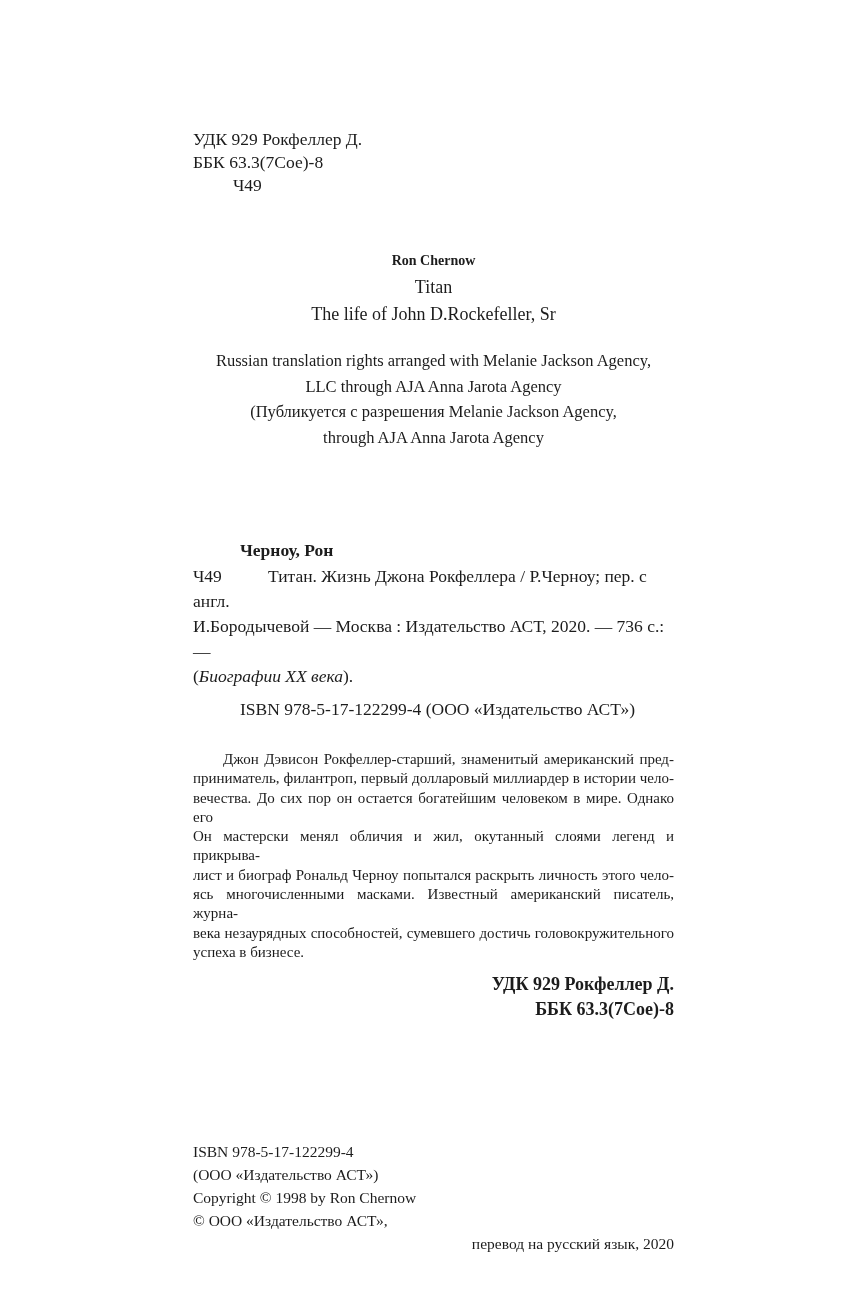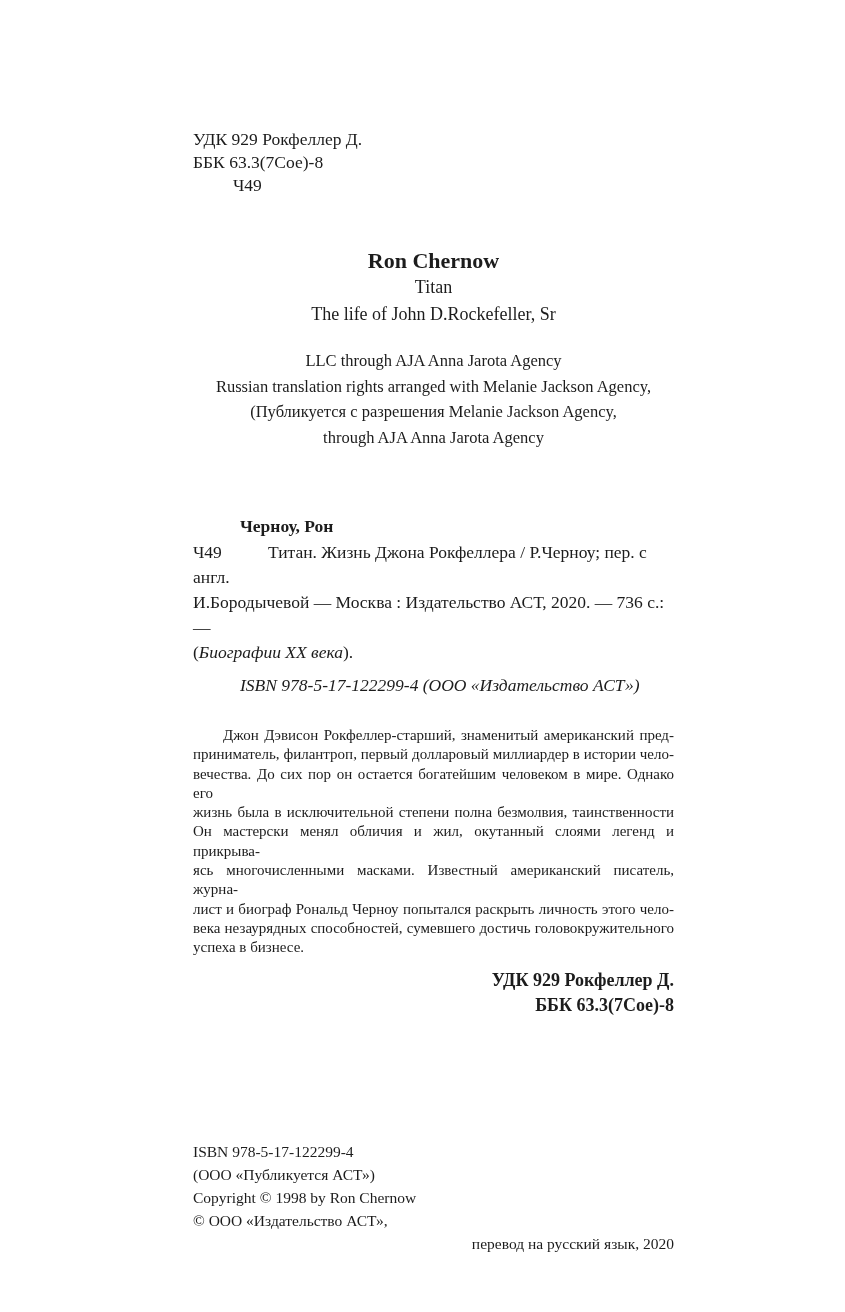--- a/index.html
+++ b/index.html
@@ -14,28 +14,28 @@
     box-sizing: border-box;
     padding: 128px 83px 0 105px;
     overflow: hidden;
   }
   .center { text-align: center; }
 
   .top-codes { font-size: 17.5px; line-height: 23px; }
   .top-codes .code-indent { padding-left: 40px; }
 
   .title-block { margin-top: 50px; font-size: 18px; line-height: 27px; }
-  .title-block .author { font-size: 22px; font-weight: bold; }
+  .title-block .author { font-size: 14px; font-weight: bold; }
 
   .rights-block { margin-top: 20px; font-size: 16.5px; line-height: 25.5px; }
 
-  .biblio { margin-top: 64px; font-size: 17.5px; line-height: 25px; }
+  .biblio { margin-top: 88px; font-size: 17.5px; line-height: 25px; }
   .biblio .biblio-author { font-weight: bold; padding-left: 47px; margin-bottom: 1px; }
   .entry-code { display: inline-block; width: 75px; }
-  .isbn-line { margin-top: 8px; padding-left: 47px; font-size: 17.5px; font-style: italic; }
+  .isbn-line { margin-top: 8px; padding-left: 47px; font-size: 17.5px; }
 
   .annotation { margin-top: 28px; font-size: 15px; line-height: 19.3px; }
   .annotation div { text-align: justify; text-align-last: justify; }
   .annotation div:first-child { text-indent: 30px; }
   .annotation div:last-child { text-align: left; text-align-last: left; }
 
   .codes-bottom { margin-top: 10px; text-align: right; font-weight: bold; font-size: 18px; line-height: 25px; }
 
   .footer {
     position: absolute;
@@ -62,55 +62,54 @@
     <div class="code-indent">Ч49</div>
   </div>
 
   <div class="title-block center">
     <div class="author">Ron Chernow</div>
     <div>Titan</div>
     <div>The life of John D.Rockefeller, Sr</div>
   </div>
 
   <div class="rights-block center">
+      <div>Russian translation rights arranged with Melanie Jackson Agency,</div>
       <div>LLC through AJA Anna Jarota Agency</div>
-      <div>Russian translation rights arranged with Melanie Jackson Agency,</div>
       <div>(Публикуется с разрешения Melanie Jackson Agency,</div>
       <div>through AJA Anna Jarota Agency</div>
     </div>
 
   <div class="biblio">
     <div class="biblio-author">Черноу, Рон</div>
     <div><span class="entry-code">Ч49</span><span>Титан. Жизнь Джона Рокфеллера / Р.Черноу; пер. с англ.</span></div>
     <div>И.Бородычевой — Москва : Издательство АСТ, 2020. — 736 с.: —</div>
     <div><span>(</span><i>Биографии XX века</i><span>).</span></div>
     <div class="isbn-line">ISBN 978-5-17-122299-4 (ООО «Издательство АСТ»)</div>
   </div>
 
   <div class="annotation">
       <div>Джон Дэвисон Рокфеллер-старший, знаменитый американский пред-</div>
       <div>приниматель, филантроп, первый долларовый миллиардер в истории чело-</div>
       <div>вечества. До сих пор он остается богатейшим человеком в мире. Однако его</div>
-      <div>жизнь была в исключительной степени полна безмолвия, таинственности</div>
       <div>Он мастерски менял обличия и жил, окутанный слоями легенд и прикрыва-</div>
+      <div>лист и биограф Рональд Черноу попытался раскрыть личность этого чело-</div>
       <div>ясь многочисленными масками. Известный американский писатель, журна-</div>
-      <div>лист и биограф Рональд Черноу попытался раскрыть личность этого чело-</div>
       <div>века незаурядных способностей, сумевшего достичь головокружительного</div>
       <div>успеха в бизнесе.</div>
     </div>
 
   <div class="codes-bottom">
     <div>УДК 929 Рокфеллер Д.</div>
     <div>ББК 63.3(7Сое)-8</div>
   </div>
 
   <div class="footer">
     <div class="footer-left">
       <div>ISBN 978-5-17-122299-4</div>
-      <div>(ООО «Публикуется АСТ»)</div>
+      <div>(ООО «Издательство АСТ»)</div>
     </div>
     <div class="footer-right">
       <div>Copyright © 1998 by Ron Chernow</div>
       <div>© ООО «Издательство АСТ»,</div>
       <div class="align-right">перевод на русский язык, 2020</div>
     </div>
   </div>
 
 </div>
 

